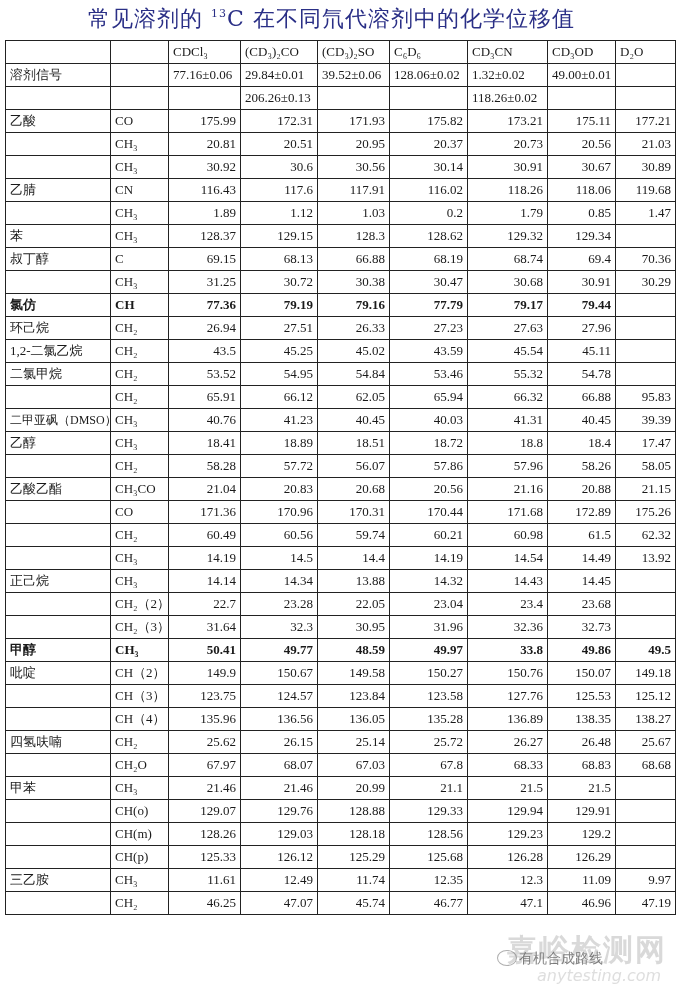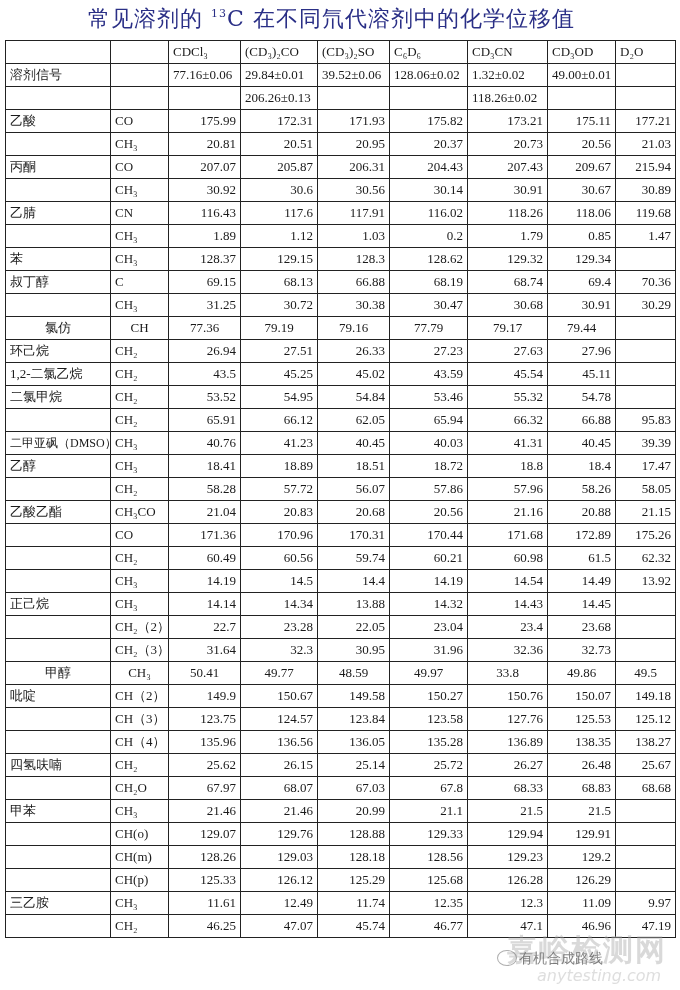--- a/index.html
+++ b/index.html
@@ -13,21 +13,21 @@
               table-layout: fixed; width: 670px; padding-left: 28px; }
   table.nmr td { border: 1px solid #222; height: 22px; padding: 0 4px; box-sizing: border-box;
                  font-size: 13px; white-space: nowrap; overflow: hidden; line-height: 22px;
                  font-family: "Liberation Serif", "DejaVu Serif", serif; }
   td.name { font-size: 14px; }
   td.name.small { font-size: 12px; }
   td.group { font-size: 12px; }
   td.num { text-align: right; font-size: 14px; }
   td.hdr { font-size: 12px; }
   td.sig { font-size: 9px; }
-  tr.bold td { font-weight: normal; text-align: center; }
+  tr.bold td { font-weight: bold; }
   .watermark { position: absolute; left: 497px; top: 930px; width: 190px; height: 60px;
                pointer-events: none; }
   .wm1 { position: absolute; left: 10px; top: 0; font-size: 30px; color: rgba(170,170,170,0.45);
          font-weight: bold; letter-spacing: 2px; font-family: "DejaVu Sans", sans-serif; }
   .wm2 { position: absolute; left: 22px; top: 20px; font-size: 14px; color: rgba(80,80,80,0.7);
          font-family: "DejaVu Sans", sans-serif; }
   .wm-icon { position: absolute; left: 0px; top: 20px; width: 18px; height: 14px;
              border: 1.5px solid rgba(120,120,120,0.6); border-radius: 50%; }
   .wm3 { position: absolute; left: 40px; top: 36px; font-size: 16px; color: rgba(190,190,190,0.5);
          font-style: italic; font-family: "DejaVu Sans", sans-serif; }
@@ -101,31 +101,20 @@
         <td class="group">CH₃</td>
         <td class="num">20.81</td>
         <td class="num">20.51</td>
         <td class="num">20.95</td>
         <td class="num">20.37</td>
         <td class="num">20.73</td>
         <td class="num">20.56</td>
         <td class="num">21.03</td>
       </tr>
       <tr>
-        <td class="name">丙酮</td>
-        <td class="group">CO</td>
-        <td class="num">207.07</td>
-        <td class="num">205.87</td>
-        <td class="num">206.31</td>
-        <td class="num">204.43</td>
-        <td class="num">207.43</td>
-        <td class="num">209.67</td>
-        <td class="num">215.94</td>
-      </tr>
-      <tr>
         <td class="name"></td>
         <td class="group">CH₃</td>
         <td class="num">30.92</td>
         <td class="num">30.6</td>
         <td class="num">30.56</td>
         <td class="num">30.14</td>
         <td class="num">30.91</td>
         <td class="num">30.67</td>
         <td class="num">30.89</td>
       </tr>

